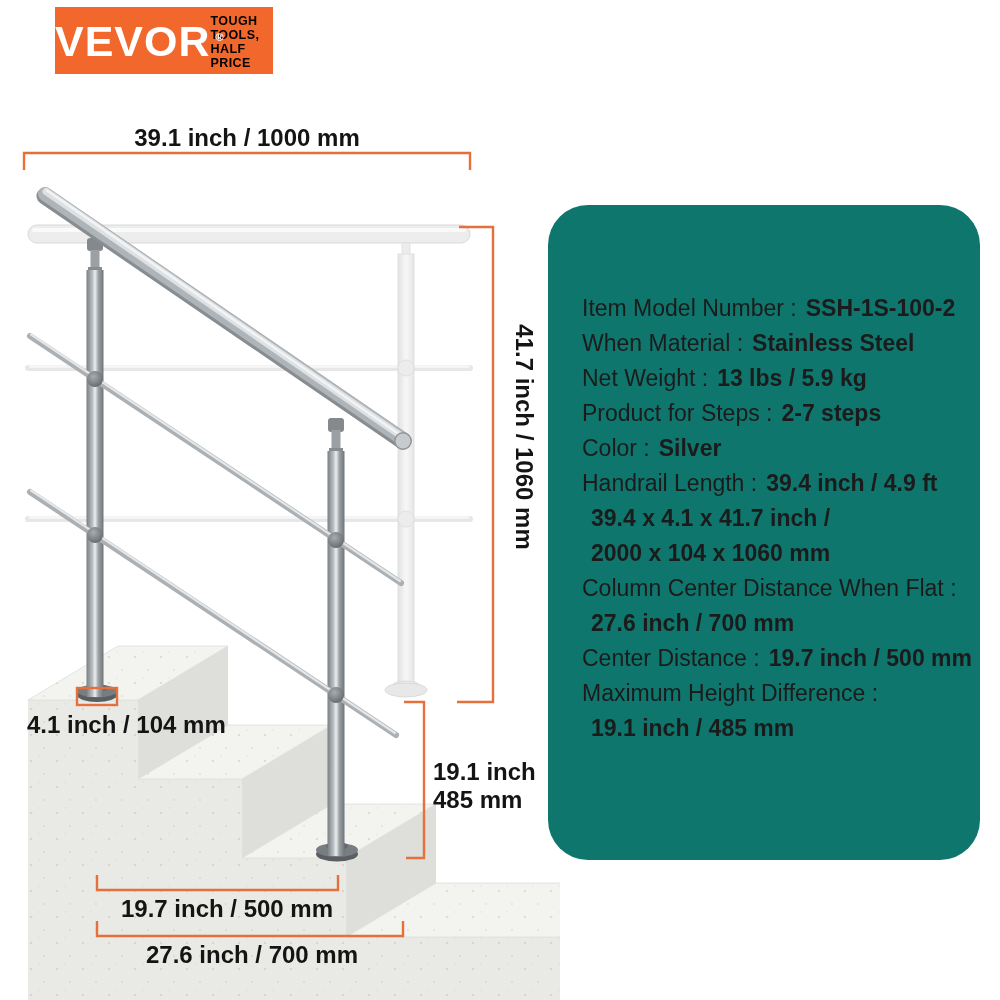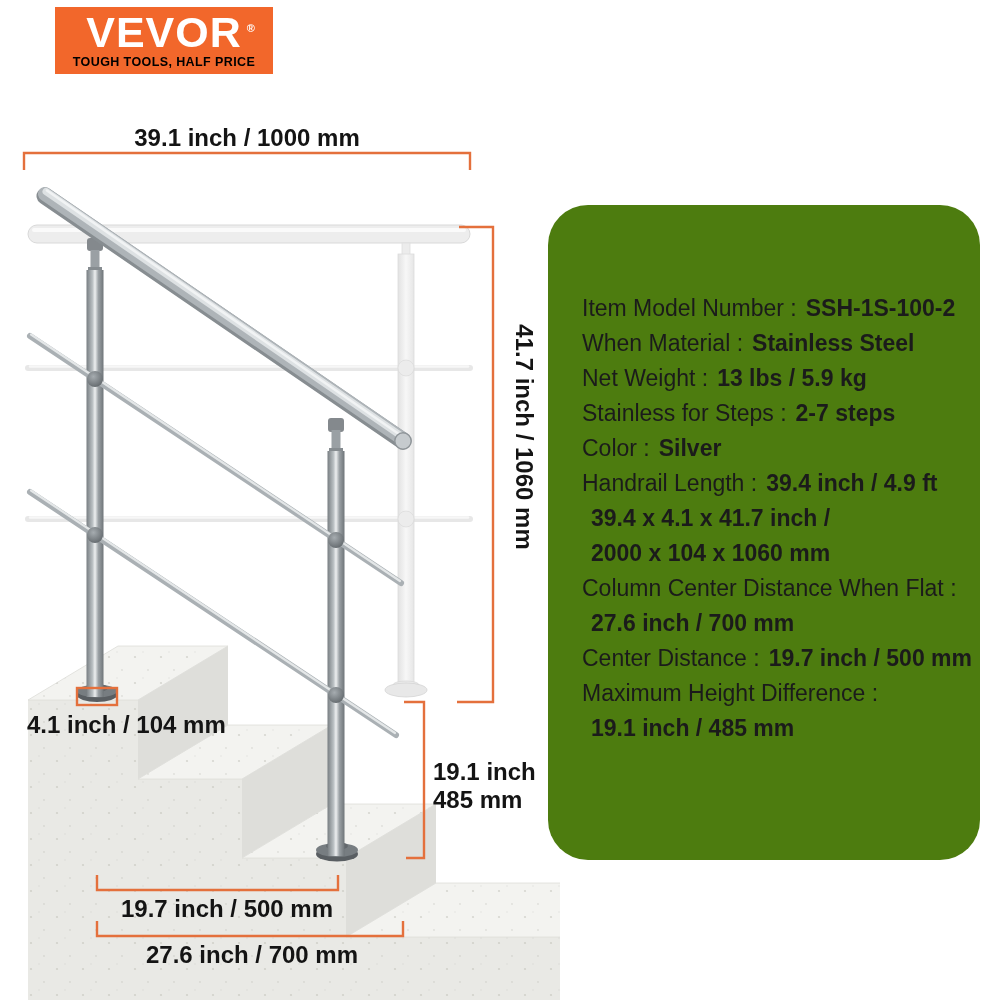--- a/index.html
+++ b/index.html
@@ -1,25 +1,25 @@
 <!DOCTYPE html>
 <html><head>
 <meta charset="utf-8">
 <style>
   html,body{margin:0;padding:0;background:#ffffff;}
   #page{position:relative;width:1000px;height:1000px;background:#ffffff;overflow:hidden;
         font-family:"Liberation Sans","DejaVu Sans",sans-serif;}
   
   .logo{position:absolute;left:55px;top:7px;width:218px;height:67px;background:#F2672B;
-        display:flex;flex-direction:column;align-items:center;justify-content:center;}
+        display:flex;flex-direction:row;align-items:center;justify-content:center;}
   .logo-brand{color:#fff;font-weight:bold;font-size:43px;line-height:40px;letter-spacing:1px;position:relative;}
   .logo-reg{position:absolute;top:-4px;right:-14px;font-size:11px;font-weight:bold;}
   .logo-tag{color:#000000;font-weight:bold;font-size:12.5px;letter-spacing:.4px;margin-top:3px;}
   
-  .spec-panel{position:absolute;left:548px;top:205px;width:432px;height:655px;background:#4d7c0f;
+  .spec-panel{position:absolute;left:548px;top:205px;width:432px;height:655px;background:#0f766e;
               border-radius:40px;box-sizing:border-box;padding:86px 26px 0 34px;}
   .spec-row{font-size:23px;line-height:35px;color:#1b1b1b;white-space:nowrap;}
   .spec-label{font-weight:normal;}
   .spec-value{font-weight:bold;}
   .spec-value:not(:empty){margin-left:9px;}
   
   .diagram{position:absolute;left:0;top:0;}
   .dim-text{font-family:"Liberation Sans","DejaVu Sans",sans-serif;font-weight:bold;font-size:24px;fill:#141414;}
 </style>
 </head>
@@ -158,21 +158,21 @@
       <text class="dim-text" x="433" y="808">485 mm</text>
       <text class="dim-text" x="227" y="917" text-anchor="middle">19.7 inch / 500 mm</text>
       <text class="dim-text" x="252" y="963" text-anchor="middle">27.6 inch / 700 mm</text>
     </g>
   </svg>
 
   <div class="spec-panel">
     <div class="spec-row"><span class="spec-label">Item Model Number :</span><span class="spec-value">SSH-1S-100-2</span></div>
     <div class="spec-row"><span class="spec-label">When Material :</span><span class="spec-value">Stainless Steel</span></div>
     <div class="spec-row"><span class="spec-label">Net Weight :</span><span class="spec-value">13 lbs / 5.9 kg</span></div>
-    <div class="spec-row"><span class="spec-label">Stainless for Steps :</span><span class="spec-value">2-7 steps</span></div>
+    <div class="spec-row"><span class="spec-label">Product for Steps :</span><span class="spec-value">2-7 steps</span></div>
     <div class="spec-row"><span class="spec-label">Color :</span><span class="spec-value">Silver</span></div>
     <div class="spec-row"><span class="spec-label">Handrail Length :</span><span class="spec-value">39.4 inch / 4.9 ft</span></div>
     <div class="spec-row"><span class="spec-label"></span><span class="spec-value">39.4 x 4.1 x 41.7 inch /</span></div>
     <div class="spec-row"><span class="spec-label"></span><span class="spec-value">2000 x 104 x 1060 mm</span></div>
     <div class="spec-row"><span class="spec-label">Column Center Distance When Flat :</span><span class="spec-value"></span></div>
     <div class="spec-row"><span class="spec-label"></span><span class="spec-value">27.6 inch / 700 mm</span></div>
     <div class="spec-row"><span class="spec-label">Center Distance :</span><span class="spec-value">19.7 inch / 500 mm</span></div>
     <div class="spec-row"><span class="spec-label">Maximum Height Difference :</span><span class="spec-value"></span></div>
     <div class="spec-row"><span class="spec-label"></span><span class="spec-value">19.1 inch / 485 mm</span></div>
   </div>

